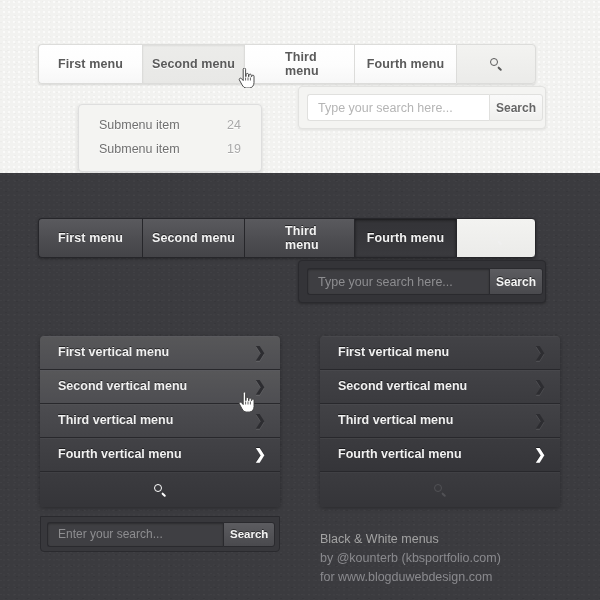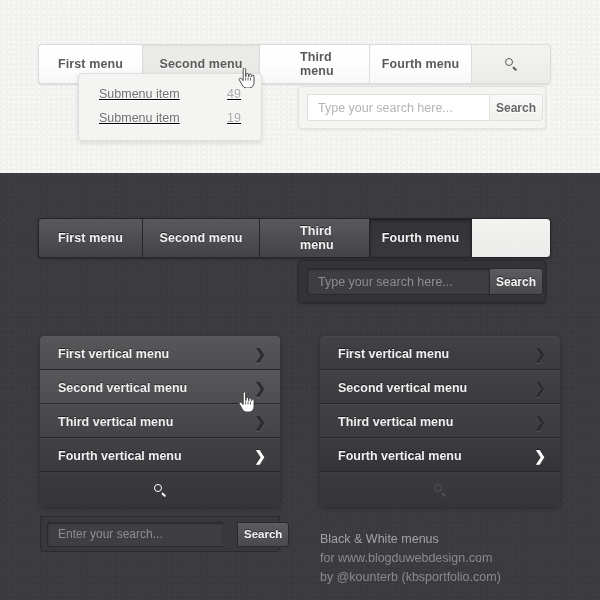--- a/index.html
+++ b/index.html
@@ -77,21 +77,21 @@
   .light-tab:first-child { border-radius: 4px 0 0 4px; }
   .light-tab:last-child {
     border-right: 1px solid #dcdcda;
     border-radius: 0 4px 4px 0;
   }
   .light-tab.active {
     background: linear-gradient(to bottom, #ececea 0%, #e8e8e6 100%);
     box-shadow: inset 0 1px 2px rgba(0,0,0,0.07);
   }
   .lt-w1 { width: 104px; }
-  .lt-w2 { width: 117px; }
+  .lt-w2 { width: 102px; }
   .lt-w3 { width: 110px; padding-left: 40px; }
   .lt-w4 { width: 102px; }
   .lt-search { width: 80px; background: linear-gradient(to bottom,#f3f3f1 0%, #ebebe9 100%) !important; }
 
   .mag {
     display: inline-block;
     position: relative;
     width: 13px; height: 13px;
   }
   .mag .circle {
@@ -108,30 +108,29 @@
     width: 5px; height: 1.8px;
     background: currentColor;
     transform: rotate(45deg);
     transform-origin: left center;
     border-radius: 1px;
   }
 
   
   .light-submenu {
     position: absolute;
-    left: 78px; top: 73px;
+    left: 78px; top: 104px;
     width: 184px;
     background: #f4f4f2;
     border: 1px solid #dedede;
     border-radius: 4px;
     box-shadow: 0 2px 5px rgba(0,0,0,0.10);
     padding: 8px 0 12px 0;
     box-sizing: border-box;
     height: 68px;
-    text-decoration: underline;
   }
   .light-submenu-item {
     display: flex;
     align-items: center;
     justify-content: space-between;
     padding: 0 20px;
     height: 24px;
     font-size: 12.5px;
     color: #707070;
     text-shadow: 0 1px 0 #ffffff;
@@ -277,23 +276,23 @@
     border-radius: 4px;
     overflow: hidden;
     box-shadow: 0 1px 4px rgba(0,0,0,0.3);
   }
   .vmenu-left  { left: 40px;  top: 336px; }
   .vmenu-right { left: 320px; top: 336px; }
 
   .vitem {
     position: relative;
     display: flex;
-    align-items: flex-end;
+    align-items: center;
     height: 34px;
-    padding: 0 14px 8px 18px;
+    padding: 0 14px 2px 18px;
     box-sizing: border-box;
     border-bottom: 1px solid #28282c;
     border-top: 1px solid rgba(255,255,255,0.07);
     font-size: 12.5px;
     font-weight: bold;
     color: #f1f1f1;
     text-shadow: 0 -1px 0 rgba(0,0,0,0.55);
     cursor: pointer;
     user-select: none;
     background: linear-gradient(to bottom, #4c4c50 0%, #444448 100%);
@@ -337,21 +336,20 @@
     left: 40px; top: 516px;
     width: 240px;
     height: 36px;
     box-sizing: border-box;
     background: #38383c;
     border: 1px solid #2a2a2e;
     border-radius: 0 0 4px 4px;
     display: flex;
     align-items: center;
     padding: 0 6px;
-    gap: 14px;
   }
   .vmenu-searchinput {
     flex: 1;
     height: 25px;
     border: 1px solid #2a2a2e;
     border-right: none;
     border-radius: 3px 0 0 3px;
     background: #3f3f43;
     box-sizing: border-box;
     font-family: "Liberation Sans", sans-serif;
@@ -420,21 +418,21 @@
         <span class="mag" style="color:#5a5a5a">
           <span class="circle"></span>
             <span class="handle"></span>
         </span>
       </div>
     </div>
 
     <div class="light-submenu">
       <div class="light-submenu-item">
         <span>Submenu item</span>
-        <span class="count">49</span>
+        <span class="count">24</span>
       </div>
       <div class="light-submenu-item">
         <span>Submenu item</span>
         <span class="count">19</span>
       </div>
     </div>
 
     <div class="light-searchpanel">
       <input class="light-searchinput" type="text" placeholder="Type your search here..." style="">
       <button class="light-searchbtn">Search</button>
@@ -524,22 +522,22 @@
     <div class="vitem-search dim-icon">
       <span class="mag">
         <span class="circle"></span>
           <span class="handle"></span>
       </span>
     </div>
   </div>
 
   <div class="credits">
     <div class="c-title">Black &amp; White menus</div>
+    <div class="c-line">by @kounterb (kbsportfolio.com)</div>
     <div class="c-line">for www.blogduwebdesign.com</div>
-    <div class="c-line">by @kounterb (kbsportfolio.com)</div>
   </div>
 
   <svg class="cursor cursor-2" viewBox="0 0 17 20">
     <path d="M5.2 1.2c0-.7.6-1.2 1.2-1.2s1.2.5 1.2 1.2v7.3h.5V6.6c0-.7.5-1.2 1.2-1.2s1.2.5 1.2 1.2v2h.5V7.3c0-.7.5-1.2 1.2-1.2s1.1.5 1.1 1.2v1.3h.5V8.2c0-.6.5-1.1 1.1-1.1s1.1.5 1.1 1.1v6.4c0 3-2 5.4-4.7 5.4H8.4c-2.1 0-3.3-1.4-4.3-3.1L1.4 12c-.4-.7-.1-1.4.5-1.7.5-.3 1.2-.2 1.6.3l1.7 2V1.2z" fill="#ffffff" stroke="#3a3a3a" stroke-width="0.9"></path>
     <path d="M7.6 12.5v-3M10 12.5v-3M12.4 12.5v-3" stroke="#3a3a3a" stroke-width="0.8"></path>
   </svg>
 
 </div>
 
 </body></html>

